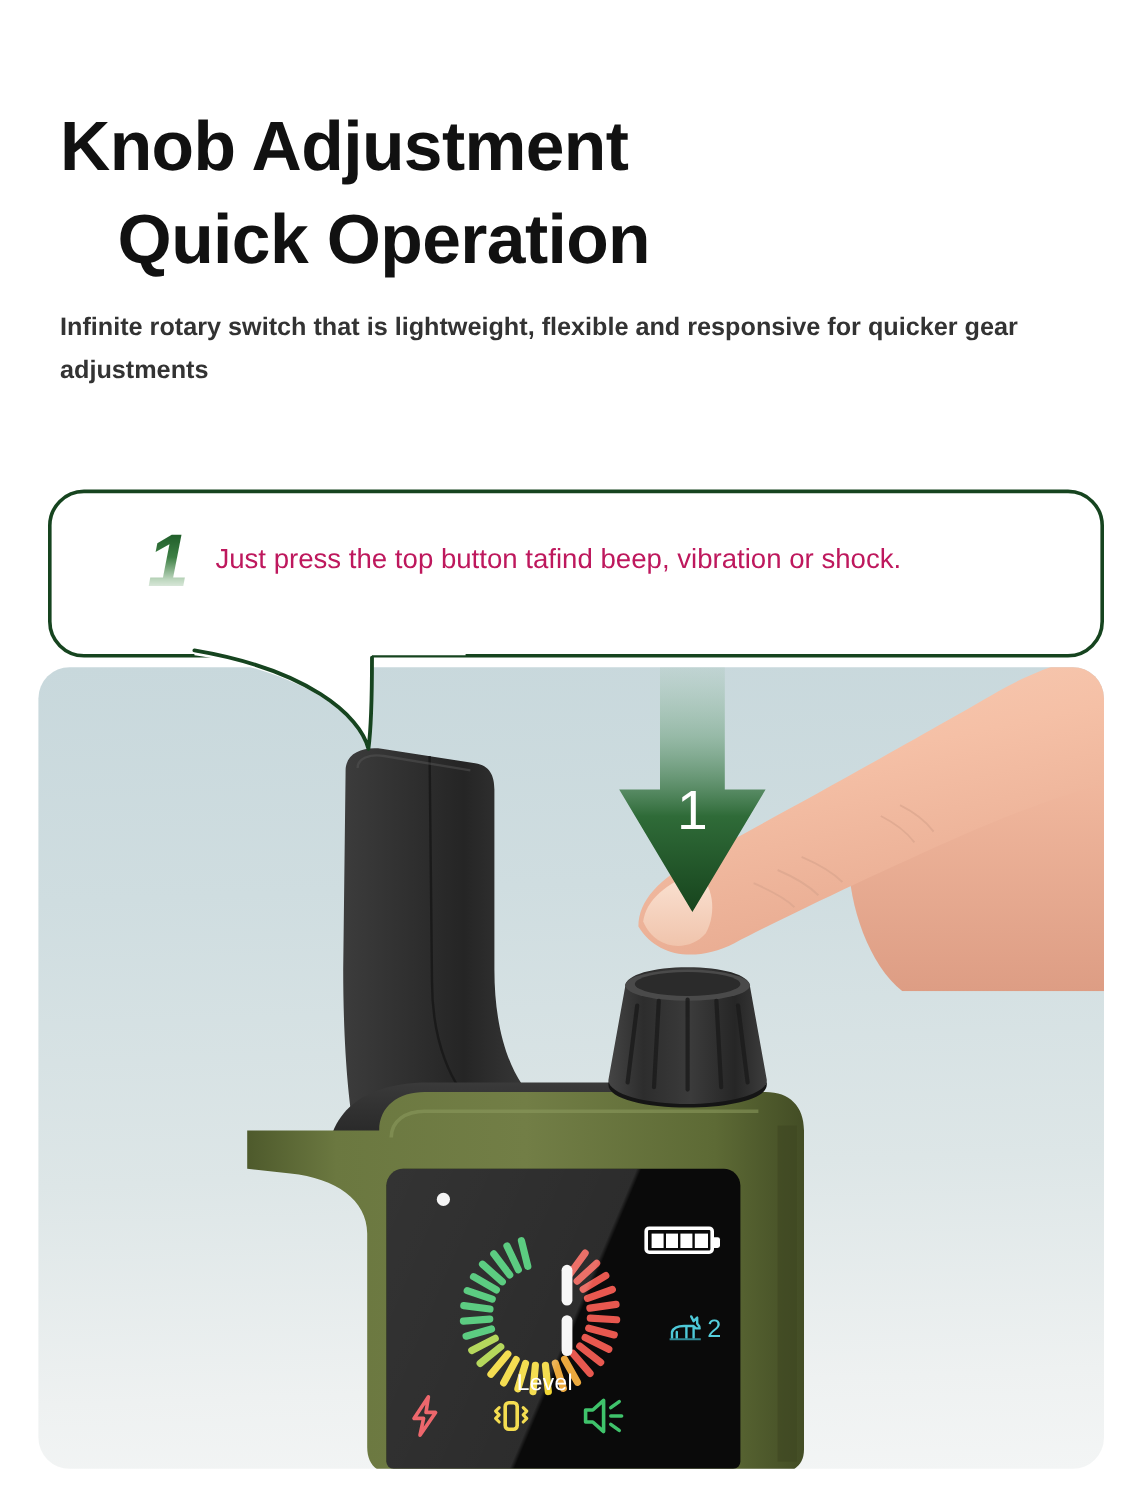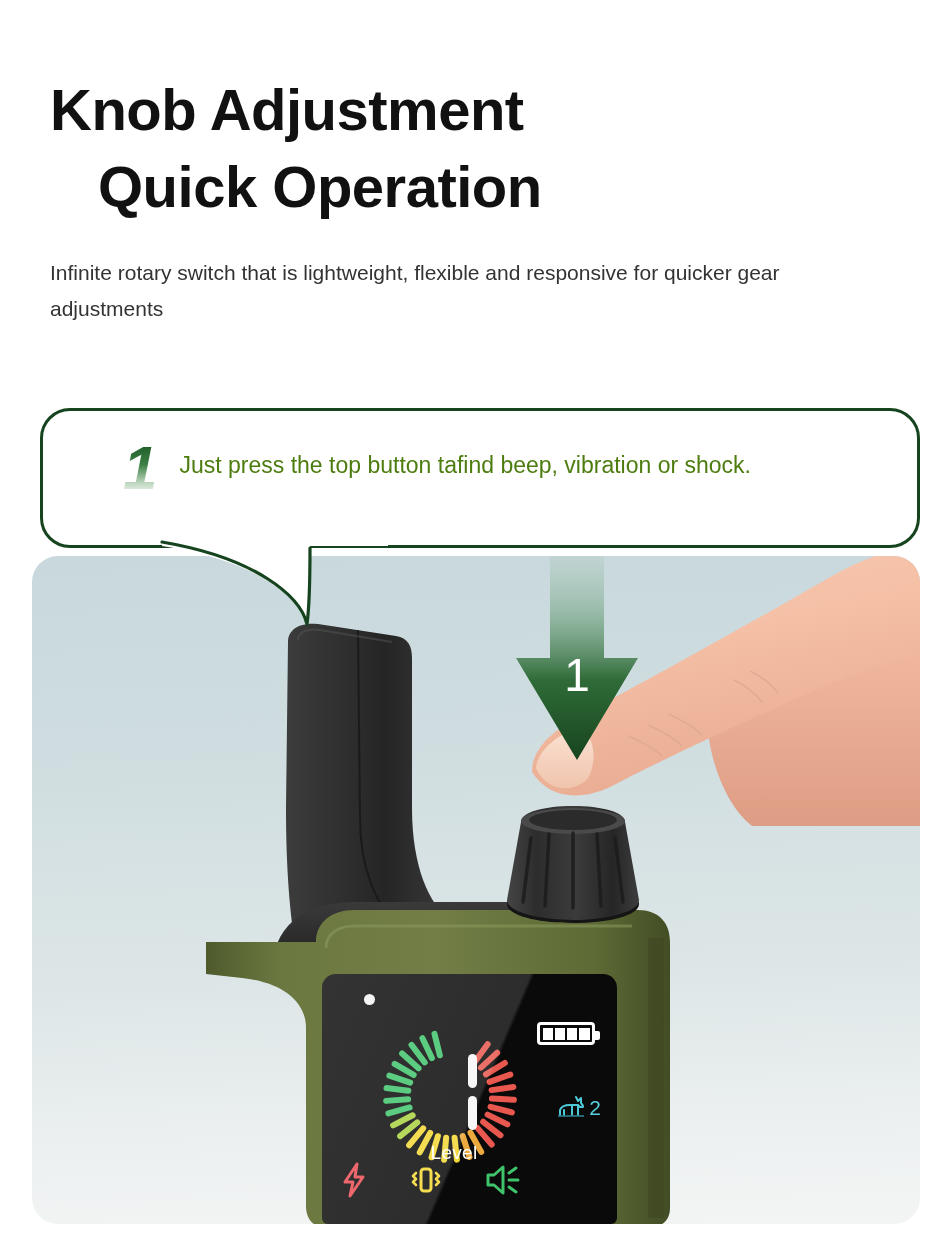--- a/index.html
+++ b/index.html
@@ -6,29 +6,29 @@
   * { margin:0; padding:0; box-sizing:border-box; }
   html, body {
     width:950px; height:1256px;
     background:#ffffff;
     font-family:"Liberation Sans", sans-serif;
     overflow:hidden;
   }
   .page { position:relative; width:950px; height:1256px; background:#fff; }
 
   
-  .heading { position:absolute; left:50px; top:71px; width:800px; }
+  .heading { position:absolute; left:50px; top:84px; width:800px; }
   .headline {
     font-size:58px; line-height:1.33; font-weight:700; color:#111111;
     letter-spacing:-0.5px;
   }
   .headline .l2 { display:block;margin-left:48px; }
   .subhead {
     position:absolute; left:50px; top:255px; width:820px;
-    font-size:21px; line-height:1.72; color:#333333; font-weight:400;
+    font-size:21px; line-height:1.72; color:#333333; font-weight:700;
   }
 
   
   .bubble-wrap { position:absolute; left:40px; top:408px; width:880px; height:180px; }
   .bubble {
     position:absolute; left:0; top:0; width:880px; height:140px;
     background:#ffffff; border:3px solid #16441f; border-radius:30px;
     z-index:3;
   }
   .bubble-inner {
@@ -36,21 +36,21 @@
     display:flex; align-items:flex-start; gap:22px;
   }
   .step-num {
     font-size:62px; font-weight:700; font-style:italic; line-height:0.82;
     background:linear-gradient(180deg,#1d5a27 0%,#3d7f44 42%,#bcd6bd 78%,#f3f7f3 100%);
     -webkit-background-clip:text; background-clip:text; color:transparent;
     -webkit-text-fill-color:transparent;
     margin-top:-4px; flex:0 0 auto;
   }
   .step-text {
-    font-size:23px; line-height:1.62; color:#4d7c0f; max-width:680px;
+    font-size:23px; line-height:1.62; color:#be185d; max-width:680px;
   }
   
   .bubble-tail { position:absolute; left:120px; top:120px; width:230px; height:110px; z-index:4; }
 
   
   .photo {
     position:absolute; left:32px; top:556px; width:888px; height:668px;
     border-radius:26px; overflow:hidden;
     background:linear-gradient(178deg,#c8d8dc 0%,#cfdde0 28%,#dde6e7 62%,#eef1f1 88%,#f3f5f5 100%);
     z-index:1;

